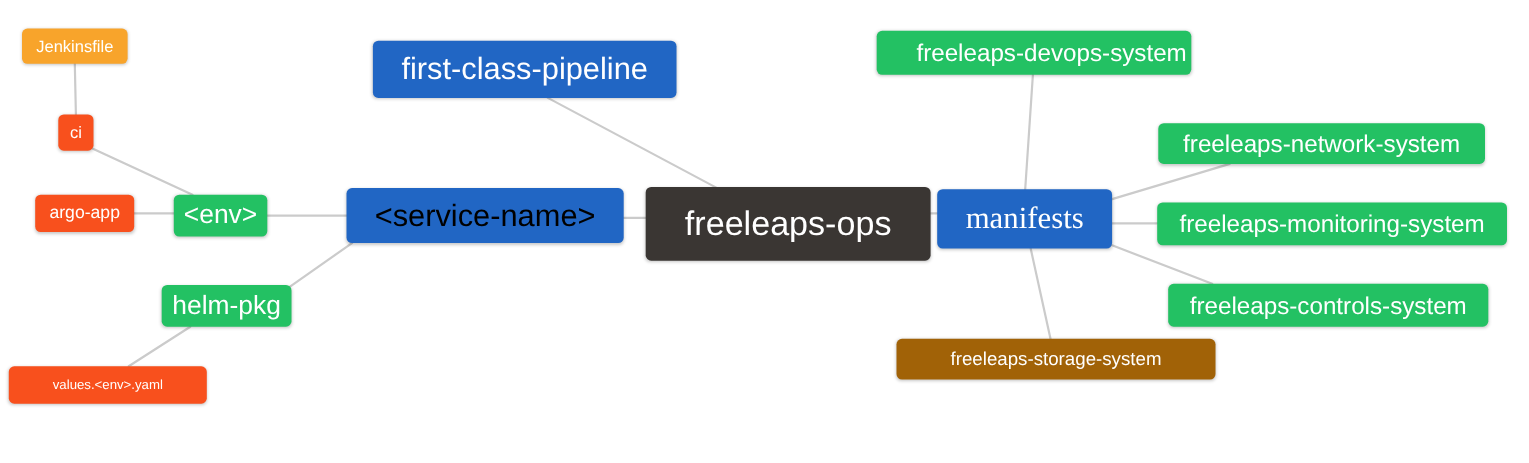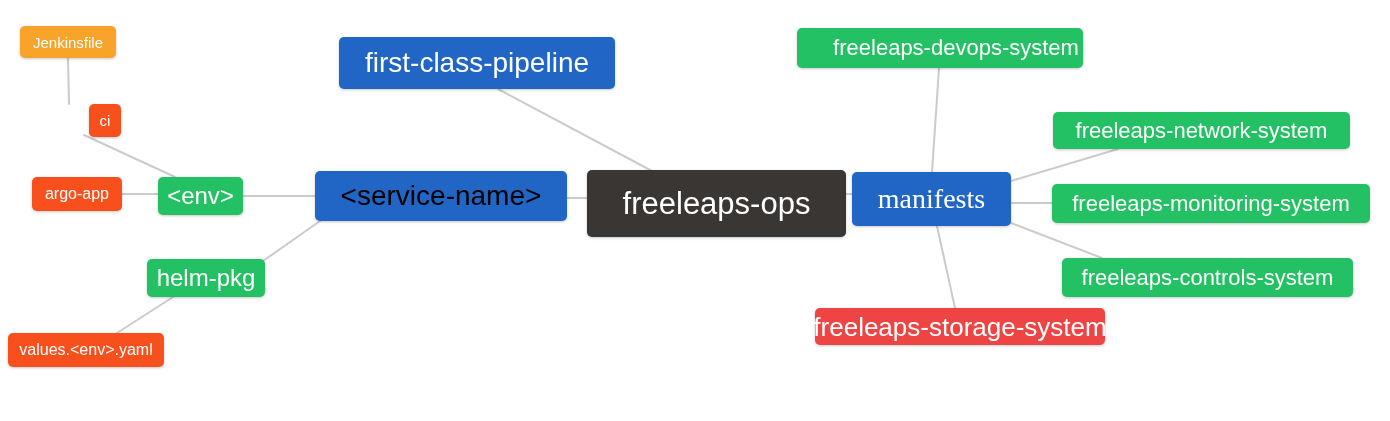--- a/index.html
+++ b/index.html
@@ -50,28 +50,28 @@
       <line x1="567" y1="198" x2="587" y2="198" stroke="#CBCBCB" stroke-width="2" stroke-linecap="round"></line>
       <line x1="846" y1="194" x2="852" y2="194" stroke="#CBCBCB" stroke-width="2" stroke-linecap="round"></line>
       <line x1="932" y1="172" x2="939" y2="68" stroke="#CBCBCB" stroke-width="2" stroke-linecap="round"></line>
       <line x1="1011" y1="181" x2="1118" y2="149" stroke="#CBCBCB" stroke-width="2" stroke-linecap="round"></line>
       <line x1="1011" y1="203" x2="1052" y2="203" stroke="#CBCBCB" stroke-width="2" stroke-linecap="round"></line>
       <line x1="1011" y1="223" x2="1102" y2="258" stroke="#CBCBCB" stroke-width="2" stroke-linecap="round"></line>
       <line x1="937" y1="226" x2="955" y2="308" stroke="#CBCBCB" stroke-width="2" stroke-linecap="round"></line>
     </svg>
   <div id="nodes-layer">
       <div class="node" style="left: 20px; top: 26px; width: 96px; height: 32px; font-size: 15px; background: rgb(248, 164, 43); color: rgb(255, 255, 255);">Jenkinsfile</div>
-      <div class="node" style="left: 53px; top: 104px; width: 32px; height: 33px; font-size: 15px; background: rgb(248, 80, 29); color: rgb(255, 255, 255); margin-left: 36px;">ci</div>
+      <div class="node" style="left: 53px; top: 104px; width: 32px; height: 33px; font-size: 15px; background: rgb(248, 80, 29); color: rgb(255, 255, 255);">ci</div>
       <div class="node" style="left: 32px; top: 177px; width: 90px; height: 34px; font-size: 16px; background: rgb(248, 80, 29); color: rgb(255, 255, 255);">argo-app</div>
       <div class="node" style="left: 158px; top: 177px; width: 85px; height: 38px; font-size: 24px; background: rgb(35, 193, 99); color: rgb(255, 255, 255);">&lt;env&gt;</div>
       <div class="node" style="left: 147px; top: 259px; width: 118px; height: 38px; font-size: 24px; background: rgb(35, 193, 99); color: rgb(255, 255, 255);">helm-pkg</div>
-      <div class="node" style="left: 8px; top: 333px; width: 156px; height: 34px; font-size: 16px; background: rgb(248, 80, 29); color: rgb(255, 255, 255);">values.&lt;env&gt;.yaml</div>
+      <div class="node" style="left: 8px; top: 333px; width: 180px; height: 34px; font-size: 12px; background: rgb(248, 80, 29); color: rgb(255, 255, 255);">values.&lt;env&gt;.yaml</div>
       <div class="node" style="left: 315px; top: 37px; width: 276px; height: 52px; font-size: 28px; background: rgb(33, 102, 196); color: rgb(255, 255, 255); margin-left: 24px;">first-class-pipeline</div>
       <div class="node" style="left: 315px; top: 171px; width: 252px; height: 50px; font-size: 28px; background: rgb(33, 102, 196); color: #000000;">&lt;service-name&gt;</div>
       <div class="node" style="left: 587px; top: 170px; width: 259px; height: 67px; font-size: 31px; background: rgb(58, 54, 51); color: rgb(255, 255, 255);">freeleaps-ops</div>
       <div class="node" style="left: 852px; top: 172px; width: 159px; height: 54px; font-size: 28px; background: rgb(33, 102, 196); color: rgb(255, 255, 255); font-family: Liberation Serif, serif;">manifests</div>
       <div class="node" style="left: 797px; top: 28px; width: 286px; height: 40px; font-size: 22px; background: rgb(35, 193, 99); color: rgb(255, 255, 255); padding-left: 32px;">freeleaps-devops-system</div>
       <div class="node" style="left: 1053px; top: 112px; width: 297px; height: 37px; font-size: 22px; background: rgb(35, 193, 99); color: rgb(255, 255, 255);">freeleaps-network-system</div>
       <div class="node" style="left: 1052px; top: 184px; width: 318px; height: 39px; font-size: 22px; background: rgb(35, 193, 99); color: rgb(255, 255, 255); text-align: center;">freeleaps-monitoring-system</div>
       <div class="node" style="left: 1062px; top: 258px; width: 291px; height: 39px; font-size: 22px; background: rgb(35, 193, 99); color: rgb(255, 255, 255);">freeleaps-controls-system</div>
-      <div class="node" style="left: 815px; top: 308px; width: 290px; height: 37px; font-size: 26px; background: #ef4444; color: rgb(255, 255, 255);">freeleaps-storage-system</div>
+      <div class="node" style="left: 815px; top: 308px; width: 290px; height: 37px; font-size: 17px; background: #a16207; color: rgb(255, 255, 255);">freeleaps-storage-system</div>
     </div>
 </div>
 
 </body></html>

